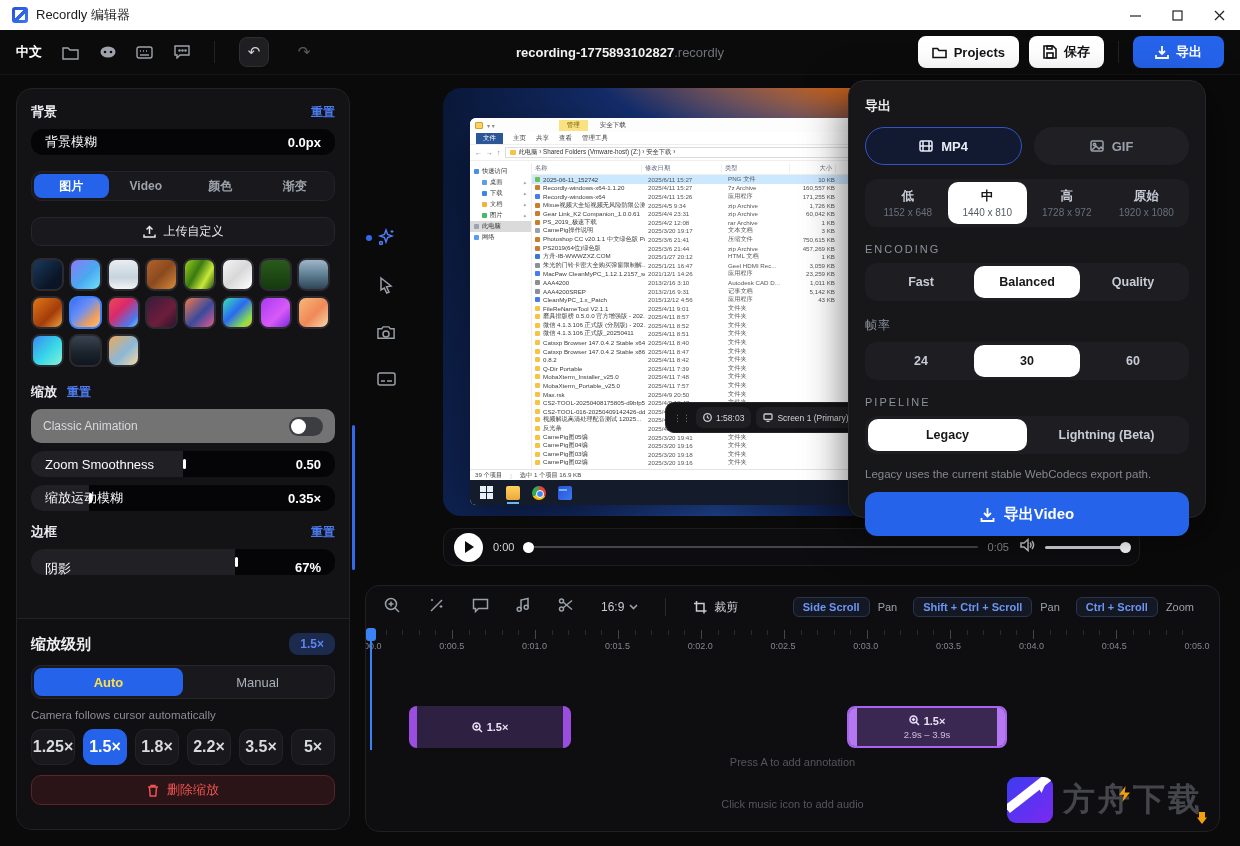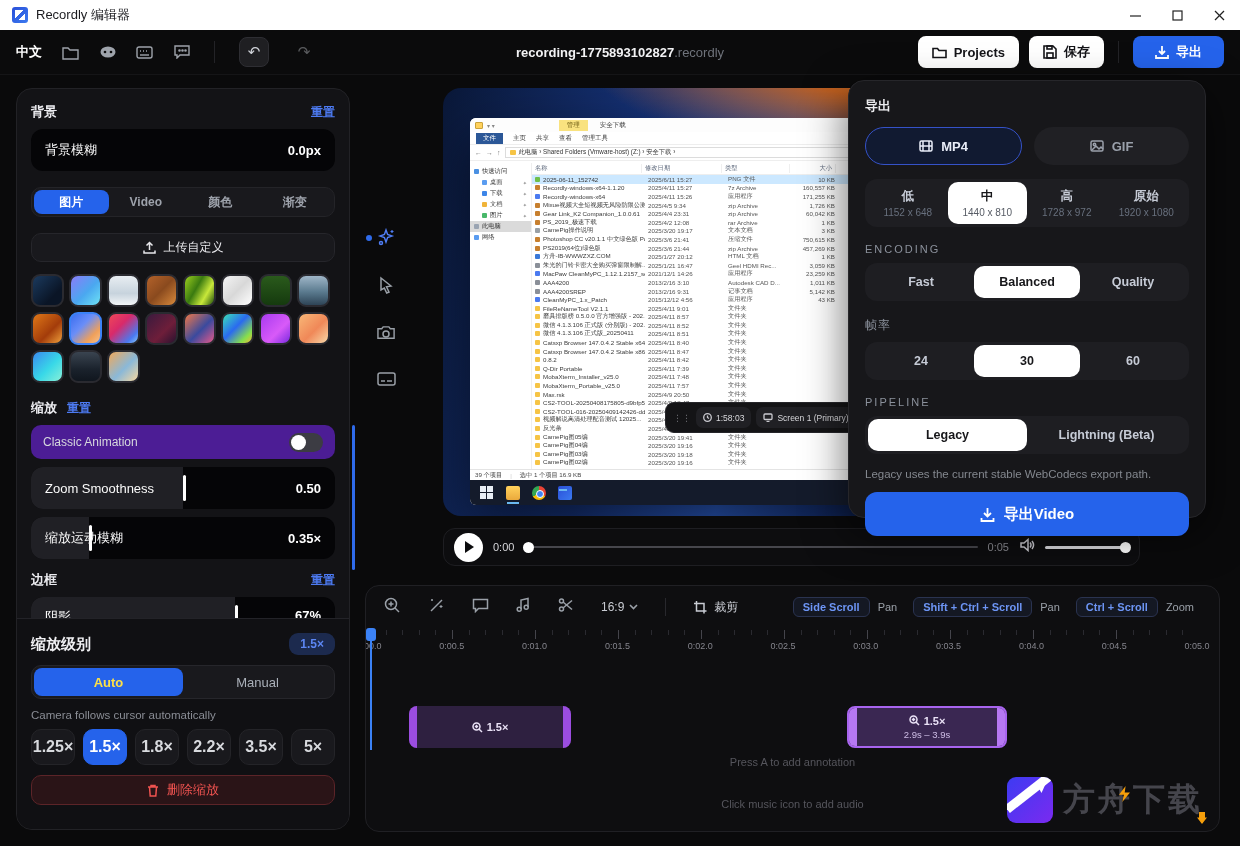--- a/index.html
+++ b/index.html
@@ -41,38 +41,38 @@
               display:flex; align-items:center; gap:7px; padding:0 22px; }
   .btn-blue svg { stroke:#fff; fill:none; stroke-width:1.8; }
 
   
   .lpanel { position:absolute; left:16px; top:88px; width:334px; height:742px; background:#131316;
             border:1px solid #222226; border-radius:16px; padding:14px; overflow:hidden; }
   .sechead { display:flex; align-items:center; font-size:13px; font-weight:bold; color:#ececf0; height:18px; }
   .reset { color:#4d7bf3; font-size:12px; font-weight:bold; }
   .reset.right { margin-left:auto; }
   .reset.inline { margin-left:10px; }
-  .sliderrow { margin-top:8px; height:42px; background:#050507; border-radius:12px; position:relative;
+  .sliderrow { margin-top:8px; height:26px; background:#050507; border-radius:12px; position:relative;
                display:flex; align-items:center; padding:0 14px; overflow:hidden; }
   .sliderrow .fill { position:absolute; left:0; top:0; bottom:0; background:#202025; }
   .sliderrow .handle { position:absolute; top:8px; bottom:8px; width:3px; background:#fff; border-radius:2px; }
   .sliderrow .lab { position:relative; font-size:13px; color:#fafafa; }
   .sliderrow .val { position:relative; margin-left:auto; font-size:13px; font-weight:bold; color:#fff; }
   .bgtabs { margin-top:16px; height:30px; background:#19191d; border:1px solid #242428; border-radius:10px;
             display:flex; padding:2px; }
   .bgtab { flex:1; display:flex; align-items:center; justify-content:center; font-size:12px; font-weight:bold;
            color:#9da2ab; border-radius:8px; }
   .bgtab.on { background:#2563eb; color:#fff; }
   .upload { margin-top:16px; height:29px; background:#19191d; border:1px solid #26262b; border-radius:10px;
             display:flex; align-items:center; justify-content:center; gap:8px; font-size:12px; color:#e8e8ec; }
   .upload svg { stroke:#e8e8ec; fill:none; stroke-width:1.5; }
   .thumbs { margin-top:12px; display:flex; flex-wrap:wrap; gap:5px; }
   .thumb { width:33px; height:33px; border-radius:9px; border:2px solid #2a2a30; }
   .thumb.on { border-color:#3b82f6; }
-  .togglerow { margin-top:8px; height:34px; background:#4c1d95; border-radius:10px; display:flex;
+  .togglerow { margin-top:8px; height:34px; background:#737373; border-radius:10px; display:flex;
                align-items:center; padding:0 12px; font-size:12px; color:#d6d8dd; }
   .toggle { margin-left:auto; width:34px; height:19px; border-radius:10px; background:#3c3c43; position:relative; }
   .toggle .knob { position:absolute; left:2px; top:2px; width:15px; height:15px; border-radius:50%; background:#fff; }
   .sliderrow.cut { align-items:flex-start; padding-top:11px; }
   .sticky { position:absolute; left:0; right:0; bottom:0; top:529px; background:#101013; border-top:1px solid #232328;
             padding:14px; }
   .zl-head { display:flex; align-items:center; }
   .zl-title { font-size:15px; font-weight:bold; color:#f0f0f3; }
   .zl-badge { margin-left:auto; background:#1c2a4e; color:#5c86f2; font-size:12px; font-weight:bold;
               padding:4px 11px; border-radius:9px; }

